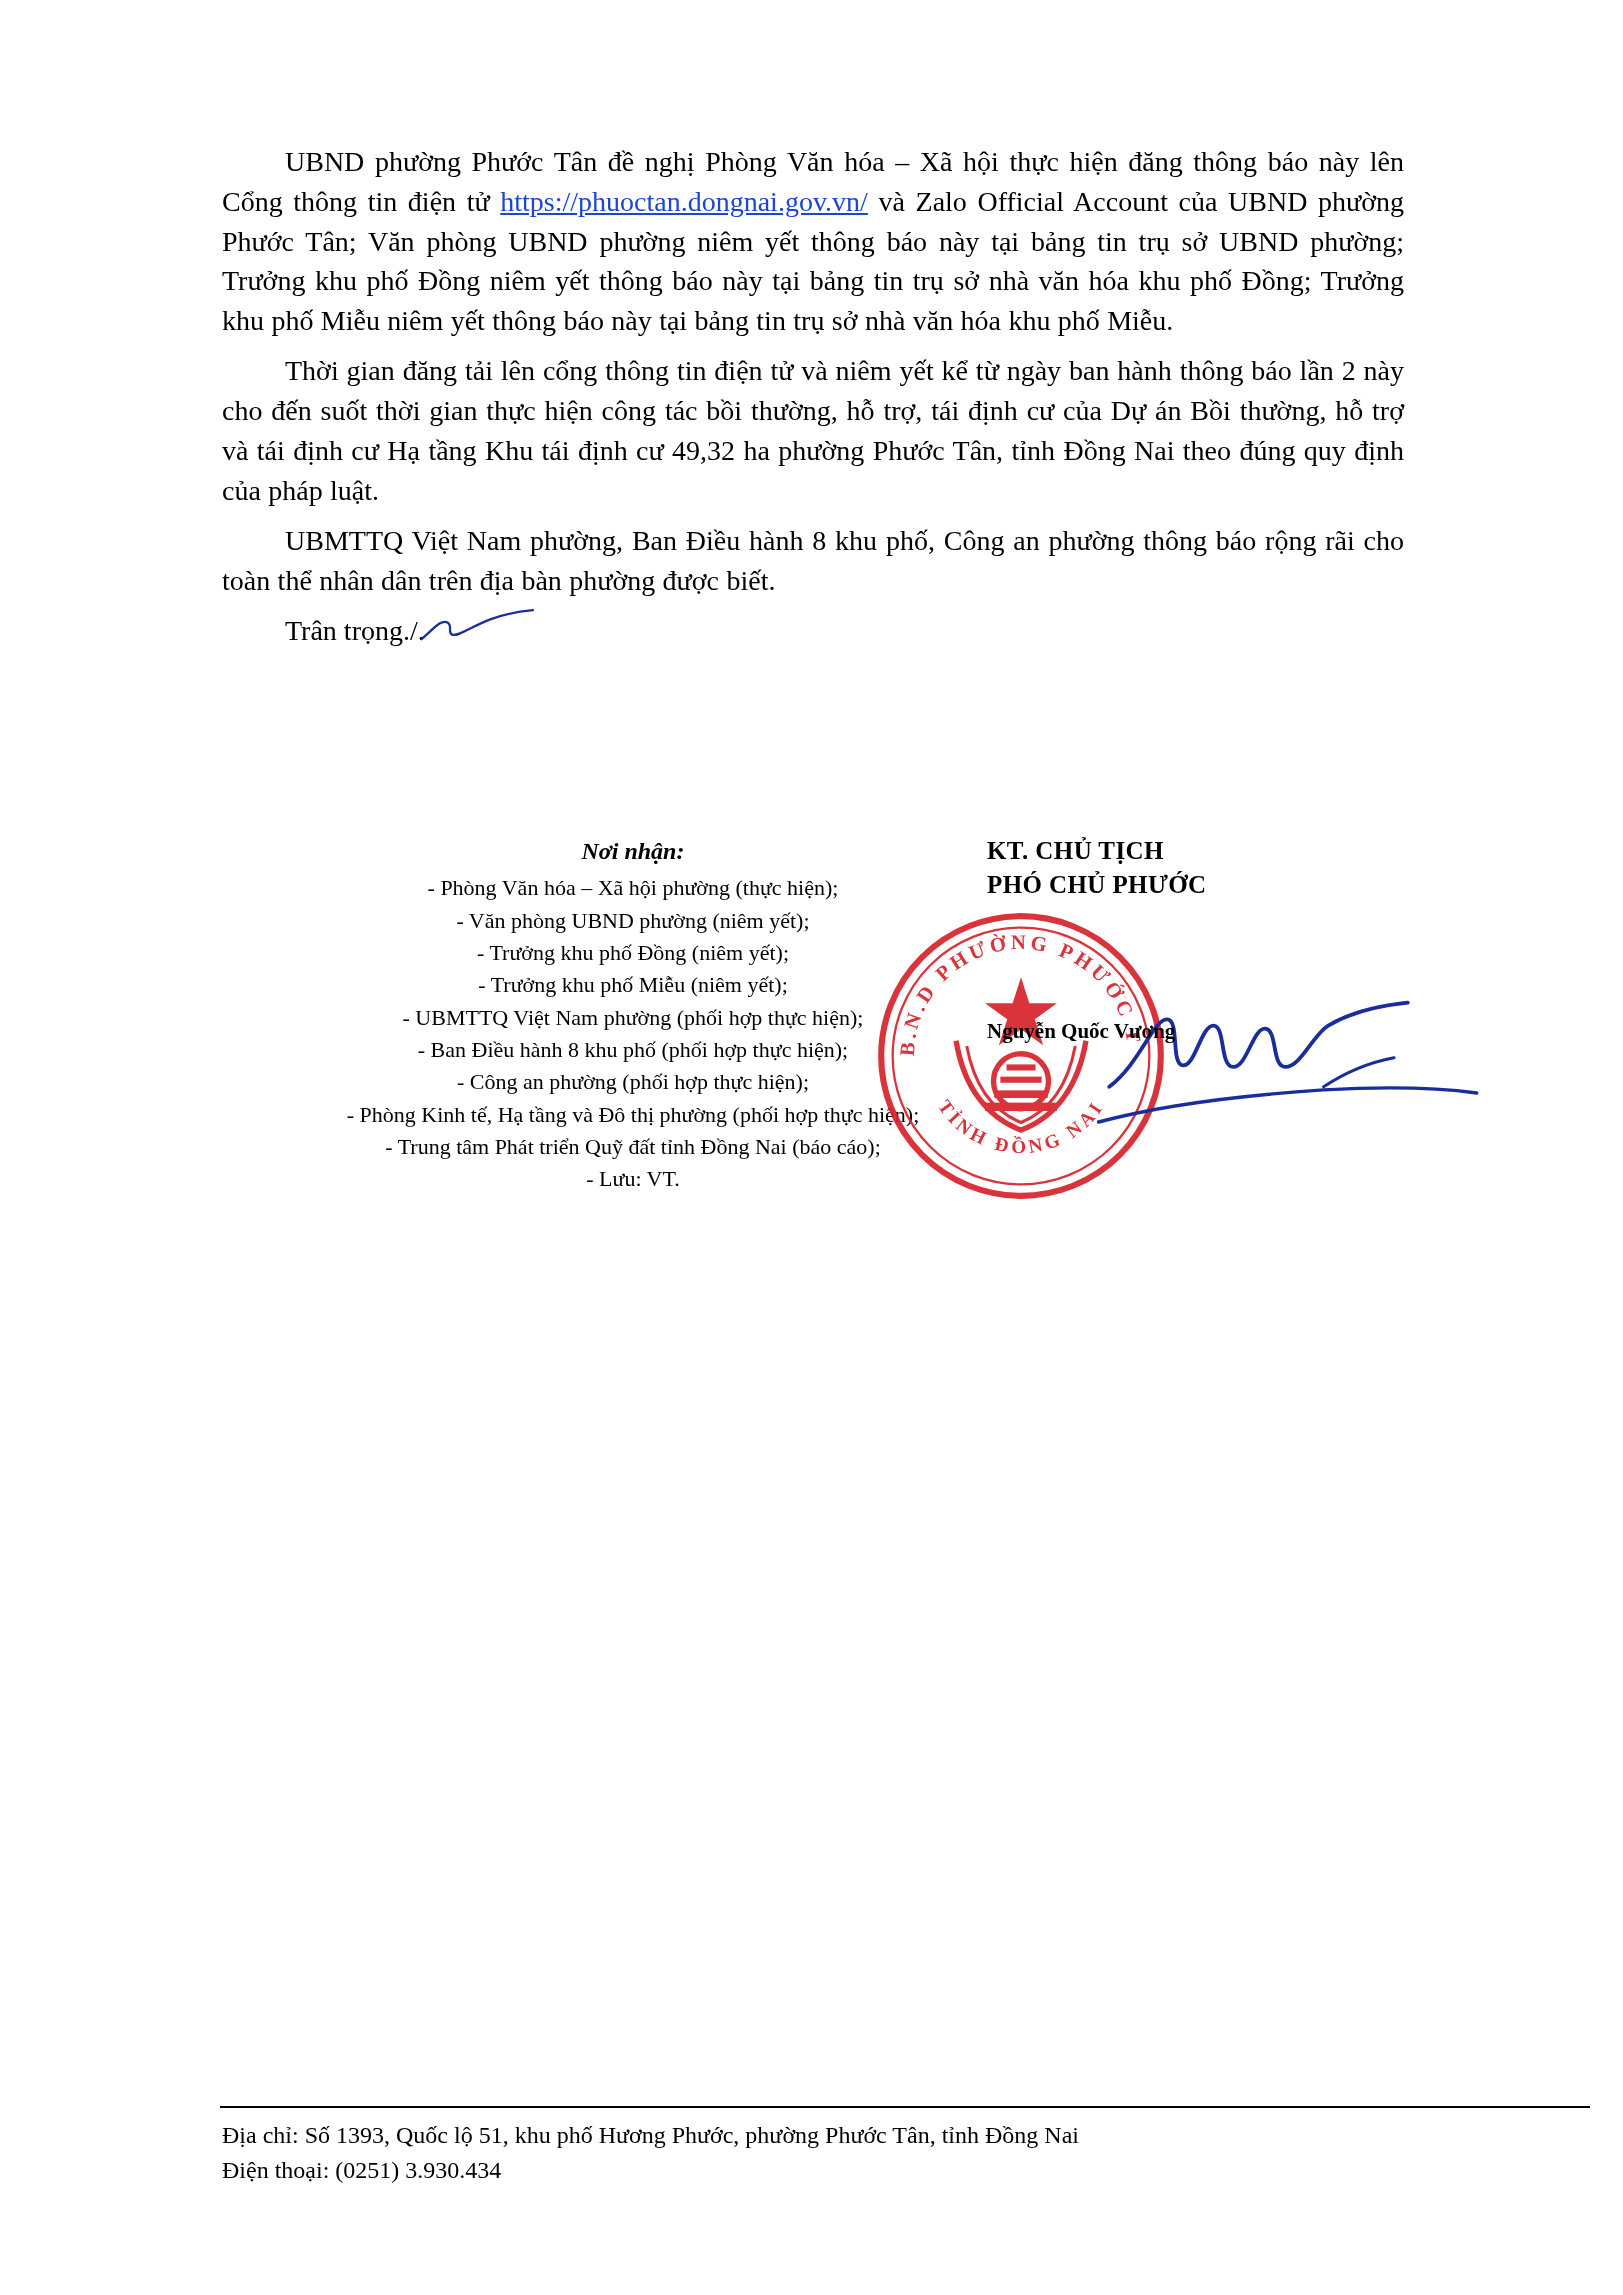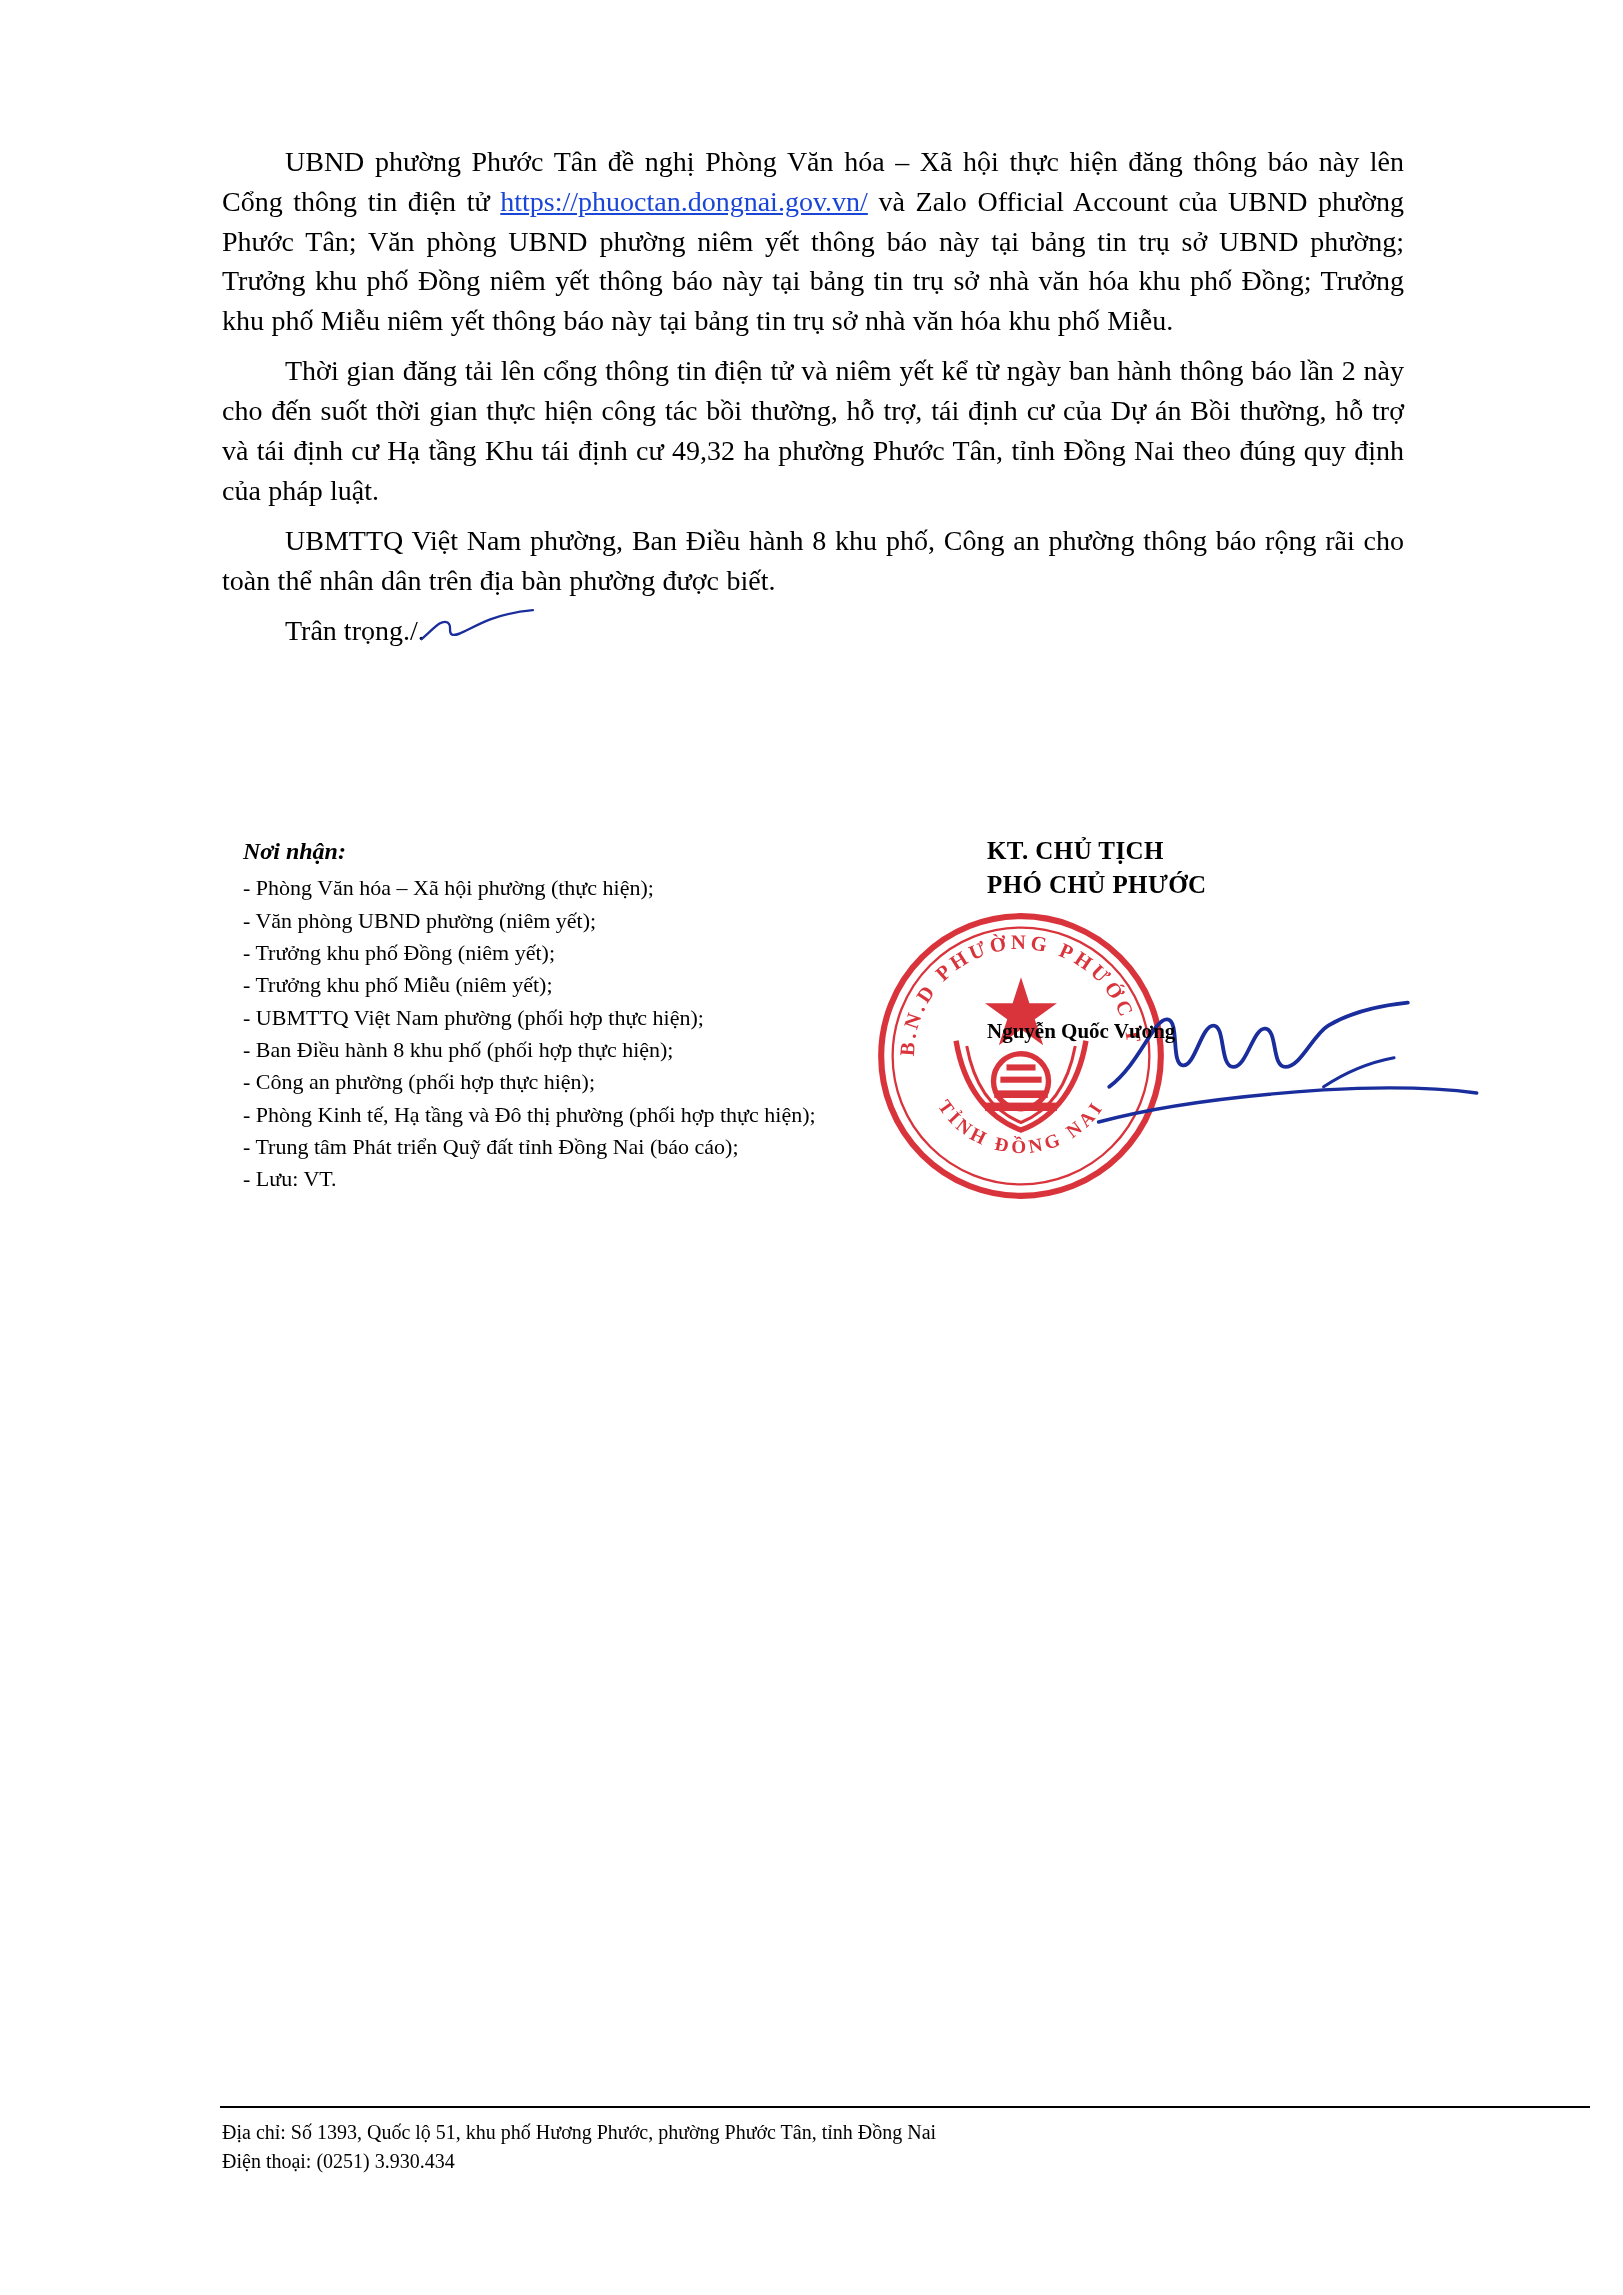--- a/index.html
+++ b/index.html
@@ -72,20 +72,21 @@
     height: 398px;
   }
 
   .recipients {
     position: absolute;
     left: 243px;
     top: 0;
     width: 780px;
     font-size: 22px;
     line-height: 1.47;
+    text-align: center;
   }
   .recipients .rec-title {
     font-weight: bold;
     font-style: italic;
     font-size: 24px;
     margin-bottom: 3.1px;
   }
   .recipients .rec-item {
     white-space: nowrap;
   }
@@ -142,21 +143,21 @@
     width: 1370px;
     height: 2.3px;
     background: #000000;
   }
 
   .footer {
     position: absolute;
     left: 222px;
     top: 2118px;
     width: 1301px;
-    font-size: 20px;
+    font-size: 24px;
     line-height: 1.45;
   }
 </style>
 </head>
 <body>
 
 <div class="page">
 
   <div class="content">
 

